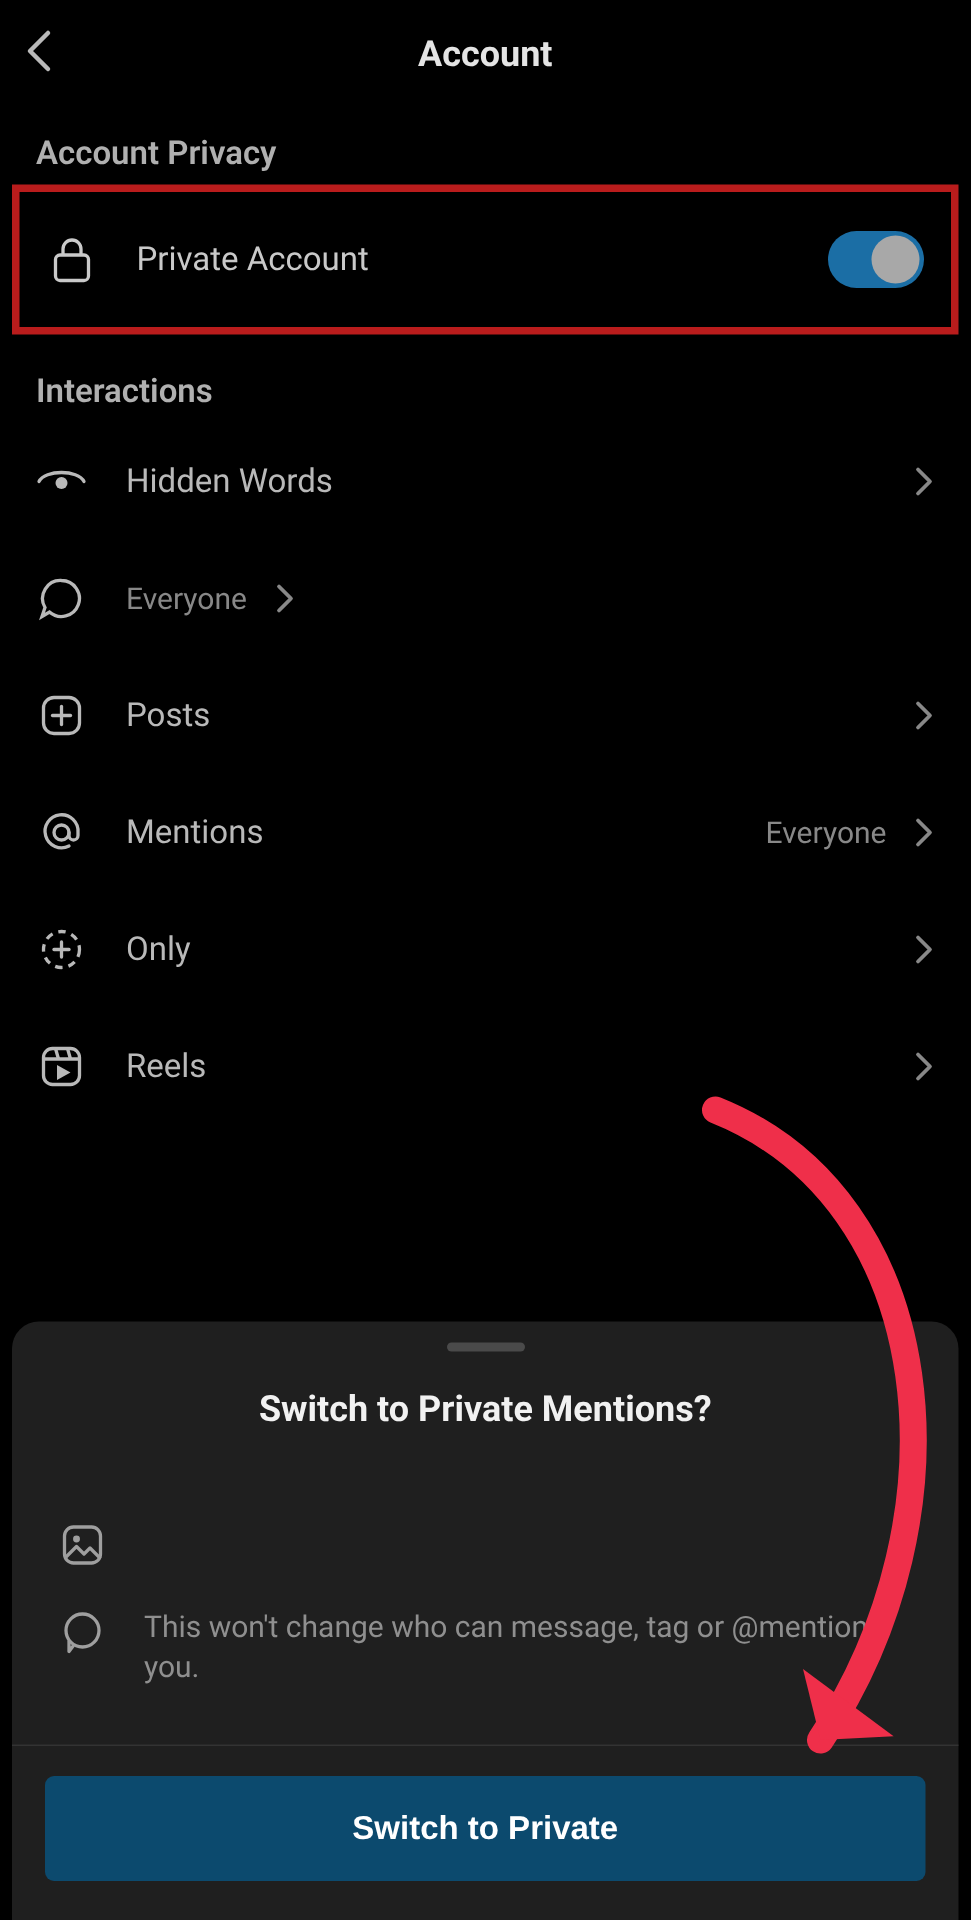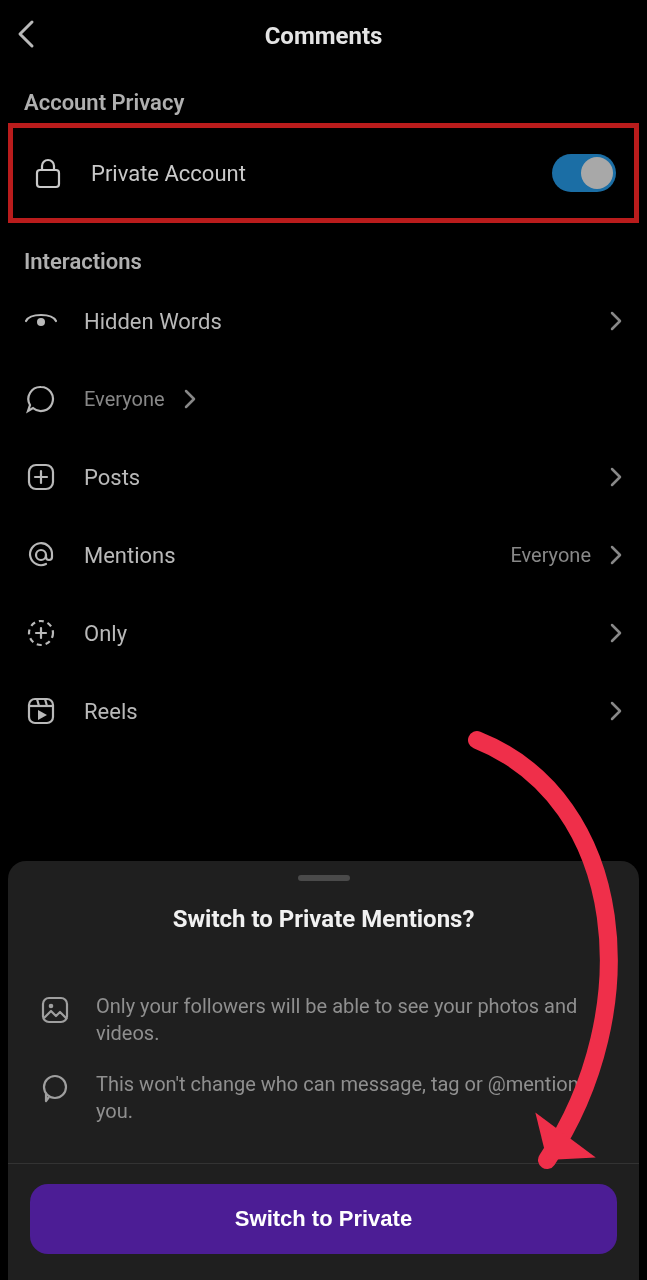--- a/index.html
+++ b/index.html
@@ -137,27 +137,27 @@
     line-height: 1.35;
   }
   .sheet-divider {
     height: 1px;
     background: #333;
     margin: 26px 0 0 0;
   }
   .primary-btn {
     display: block;
     margin: 20px 22px 26px 22px;
-    background: #4c1d95;
+    background: #0c4a6e;
     color: #fff;
     font-size: 22px;
     font-weight: 600;
     text-align: center;
     padding: 22px 0;
-    border-radius: 18px;
+    border-radius: 6px;
     border: none;
     width: calc(100% - 44px);
   }
 
   
   .arrow-overlay {
     position: absolute;
     right: -10px;
     top: 730px;
     width: 240px;
@@ -167,21 +167,21 @@
 </style>
 </head>
 <body>
 
 <div class="header">
   <div class="back-btn">
     <svg width="20" height="32" viewBox="0 0 20 32">
       <polyline points="16,4 4,16 16,28" fill="none" stroke="#b9b9b9" stroke-width="3" stroke-linecap="round" stroke-linejoin="round"></polyline>
     </svg>
   </div>
-  <div class="header-title">Comments</div>
+  <div class="header-title">Account</div>
 </div>
 
 <div class="section-header">Account Privacy</div>
 
 <div class="highlight-box">
   <div class="row" style="padding:26px 18px;">
     <div class="icon-slot">
       <svg width="28" height="32" viewBox="0 0 28 32">
         <rect x="3" y="13" width="22" height="17" rx="3" fill="none" stroke="#c9c9c9" stroke-width="2.2"></rect>
         <path d="M8 13 V9 a6 6 0 0 1 12 0 v4" fill="none" stroke="#c9c9c9" stroke-width="2.2"></path>
@@ -288,21 +288,20 @@
   <div class="sheet-title">Switch to Private Mentions?</div>
 
   <div class="sheet-row">
     <div class="sicon">
       <svg width="32" height="32" viewBox="0 0 32 32">
         <rect x="4" y="4" width="24" height="24" rx="6" fill="none" stroke="#9f9f9f" stroke-width="2.2"></rect>
         <circle cx="12" cy="12" r="2.3" fill="#9f9f9f"></circle>
         <path d="M5 24 l7-7 5 5 4-4 7 7" fill="none" stroke="#9f9f9f" stroke-width="2.2" stroke-linejoin="round"></path>
       </svg>
     </div>
-    <div class="stext">Only your followers will be able to see your photos and videos.</div>
   </div>
 
   <div class="sheet-row">
     <div class="sicon">
       <svg width="30" height="30" viewBox="0 0 30 30">
         <circle cx="15" cy="14" r="11" fill="none" stroke="#9f9f9f" stroke-width="2.2"></circle>
         <path d="M9 24 l-3 4 0-7" fill="none" stroke="#9f9f9f" stroke-width="2.2" stroke-linejoin="round"></path>
       </svg>
     </div>
     <div class="stext">This won't change who can message, tag or @mention you.</div>

